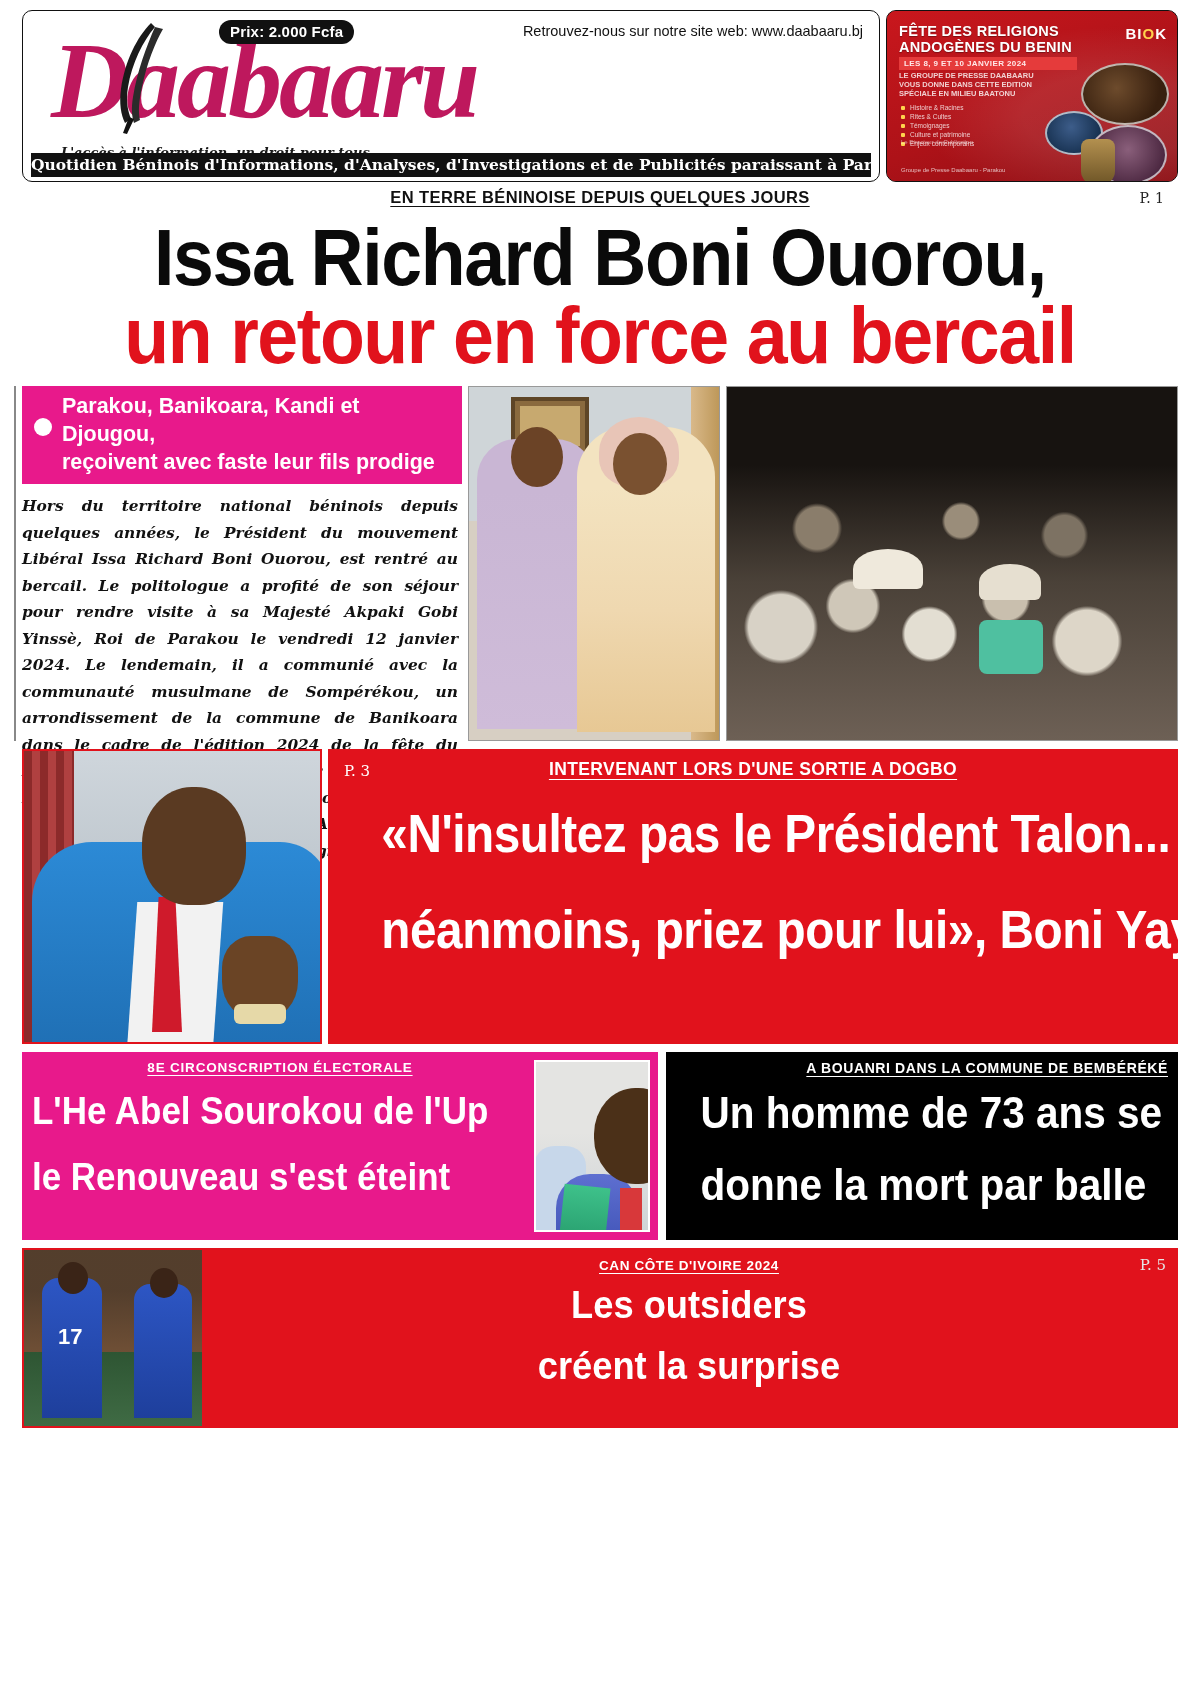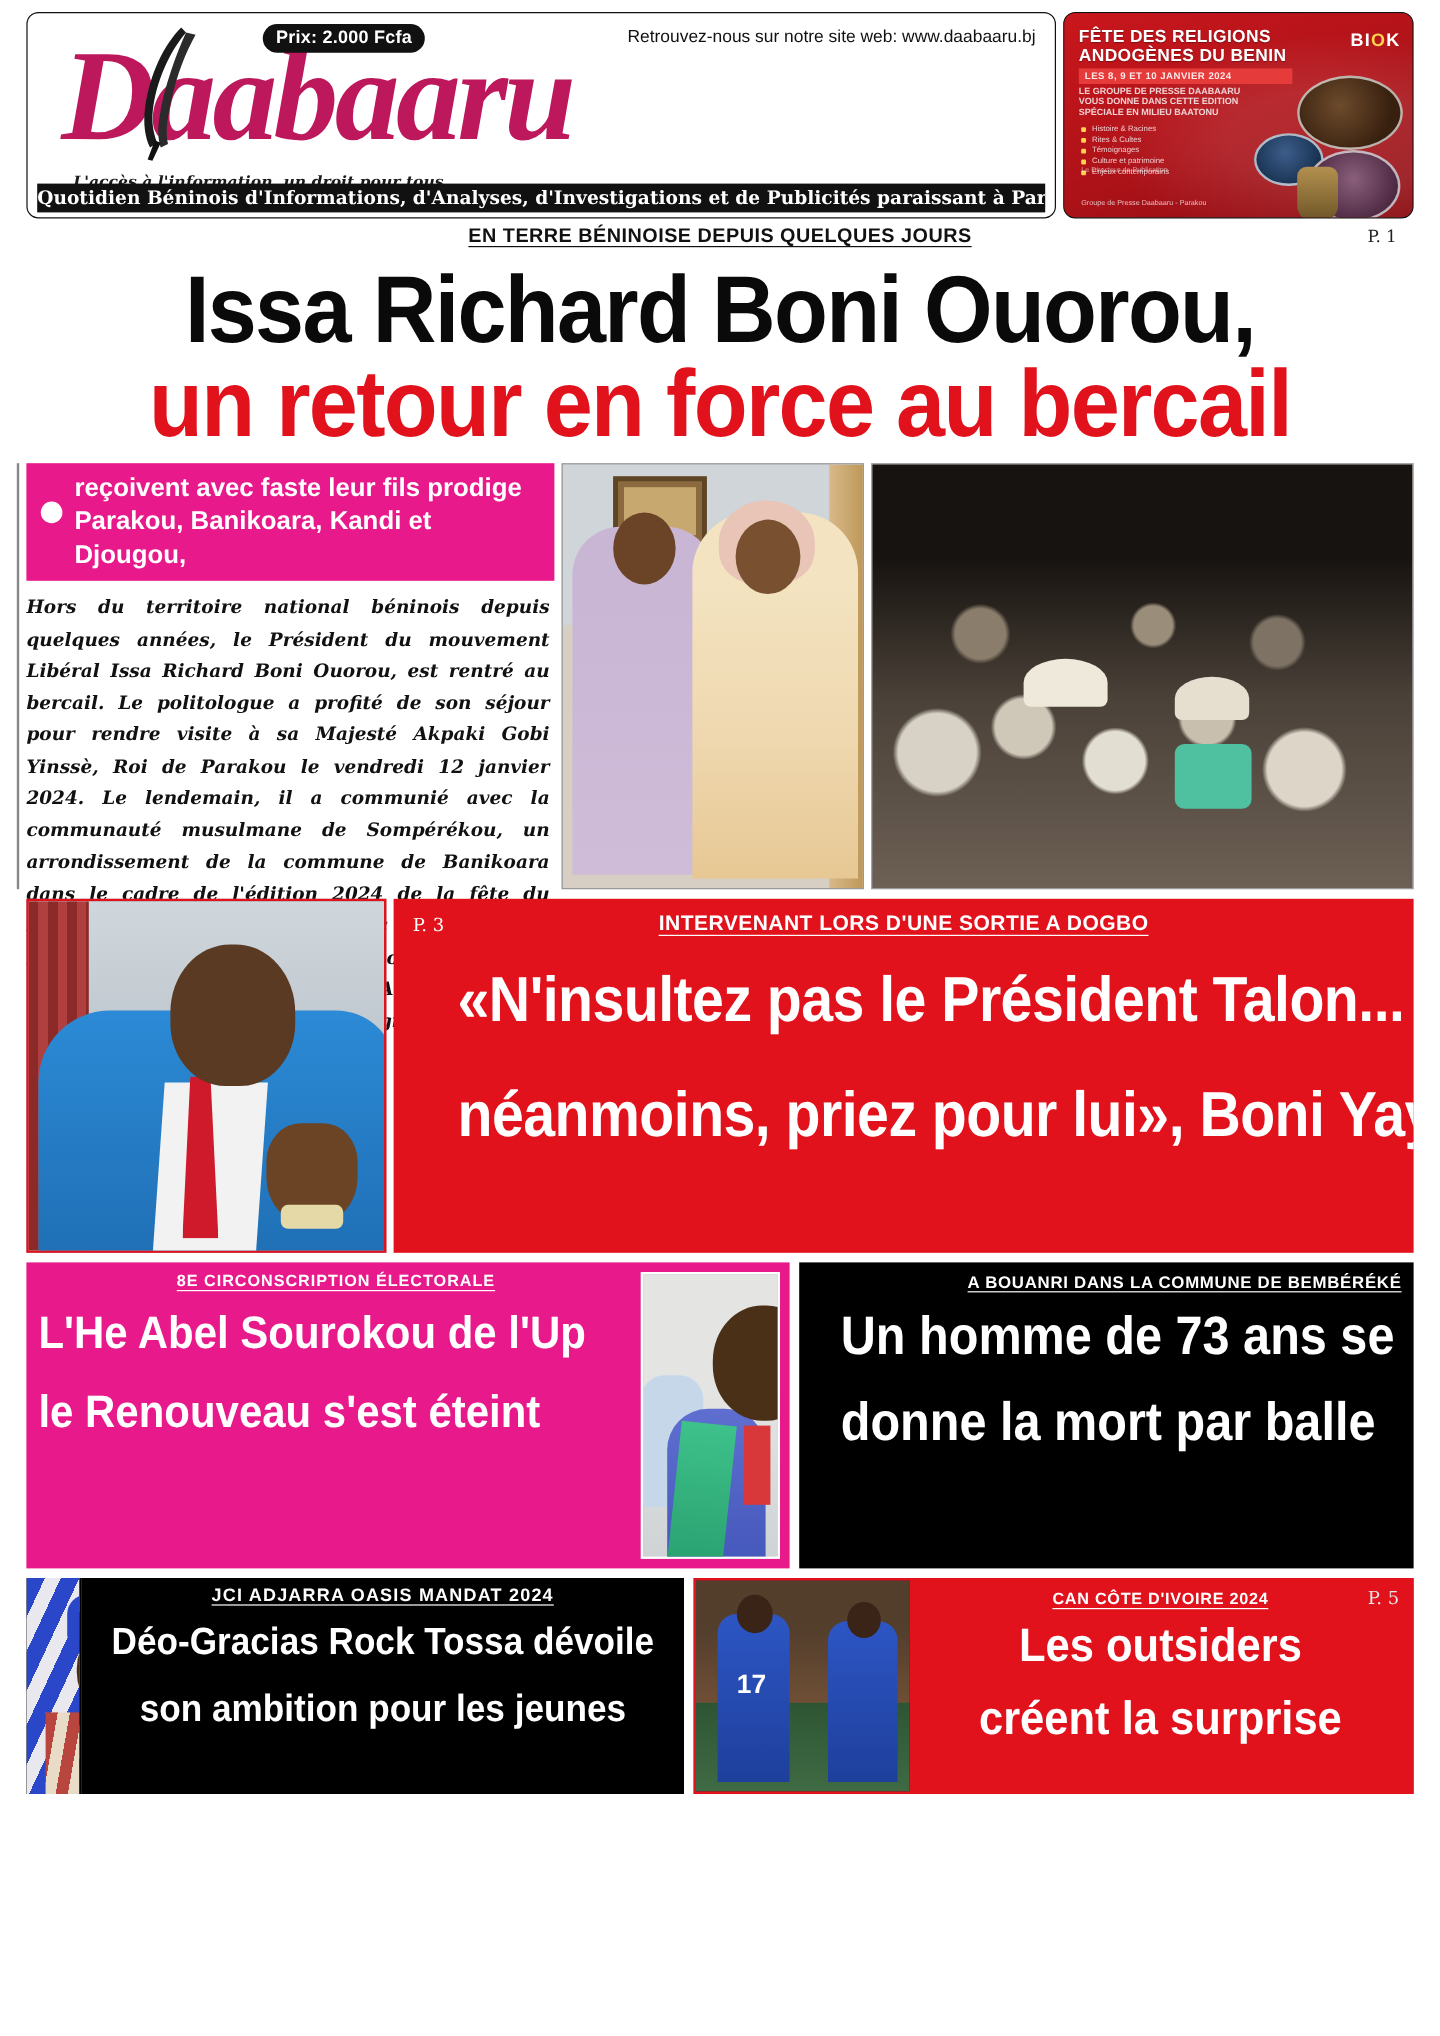--- a/index.html
+++ b/index.html
@@ -351,21 +351,21 @@
     font-size: 53px;
     line-height: 84px;
     text-align: center;
     transform: scaleX(.9);
     letter-spacing: -.5px;
     margin-top: 12px;
     white-space: nowrap;
   }
 
   
-  .two-row { display: flex; gap: 8px; margin-top: 8px; height: 255px; }
+  .two-row { display: flex; gap: 8px; margin-top: 8px; height: 188px; }
   .pink-block {
     width: 636px; background: #e8198b; position: relative;
     display: flex; overflow: hidden;
   }
   .pb-text { flex: 1; padding: 8px 6px 4px 10px; }
   .pb-kicker {
     text-align: center; color: #fff; font-weight: bold;
     font-size: 13.5px; letter-spacing: .8px;
     text-decoration: underline; text-underline-offset: 3px;
   }
@@ -512,22 +512,22 @@
   </div>
 
   <div class="lead-h1">Issa Richard Boni Ouorou,</div>
   <div class="lead-h2">un retour en force au bercail</div>
 
   <div class="lead-grid">
 
     <div class="lead-left">
       <div class="pink-sub">
         <div class="pink-dot"></div>
+        <div>Parakou, Banikoara, Kandi et Djougou,</div>
         <div>reçoivent avec faste leur fils prodige</div>
-        <div>Parakou, Banikoara, Kandi et Djougou,</div>
       </div>
       <div class="lead-text">Hors du territoire national béninois depuis quelques années, le Président du mouvement Libéral Issa Richard Boni Ouorou, est rentré au bercail. Le politologue  a profité de son séjour pour rendre visite à sa Majesté Akpaki Gobi Yinssè, Roi de Parakou le vendredi 12 janvier 2024. Le lendemain, il a communié avec la communauté musulmane de Sompérékou, un arrondissement de la commune de Banikoara dans le cadre de l'édition 2024 de la fête du Maouloud avant d'échanger avec les jeunes de Kandi sur des questions de développement ainsi que les populations de Djougou. A chaque étape, il a reçu un accueil chaleureux et gigantesque.</div>
     </div>
 
     <div class="photo ph-a">
       <div class="pA">
         <div class="frame"></div>
         <div class="door"></div>
         <div class="man"></div>
         <div class="manhead"></div>
@@ -586,35 +586,20 @@
     </div>
 
     <div class="black-block">
       <div class="bb-kicker">A BOUANRI DANS LA COMMUNE DE BEMBÉRÉKÉ</div>
       <div class="bb-head">Un homme de 73 ans se</div>
       <div class="bb-head">donne la mort par balle</div>
     </div>
   </div>
 
   <div class="bottom-row">
-    <div class="jci-block">
-      <div class="jci-photo">
-        <div class="pJ">
-          <div class="bg"></div>
-          <div class="robe"></div>
-          <div class="head"></div>
-          <div class="cap"></div>
-        </div>
-      </div>
-      <div class="jci-text">
-        <div class="jci-kicker">JCI ADJARRA OASIS MANDAT 2024</div>
-        <div class="jci-head">Déo-Gracias Rock Tossa dévoile</div>
-        <div class="jci-head">son ambition pour les jeunes</div>
-      </div>
-    </div>
 
     <div class="can-block">
       <div class="can-photo">
         <div class="pC">
           <div class="crowd"></div>
           <div class="p1"></div>
           <div class="p2"></div>
           <div class="h1"></div>
           <div class="h2"></div>
           <div class="num">17</div>

